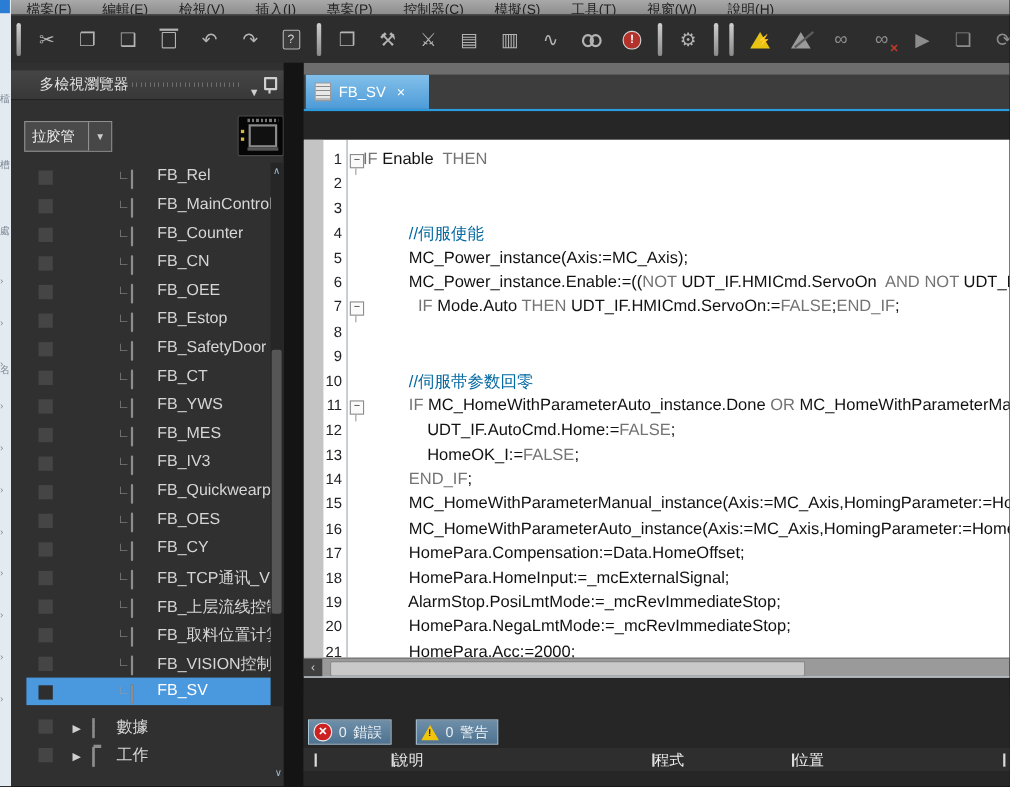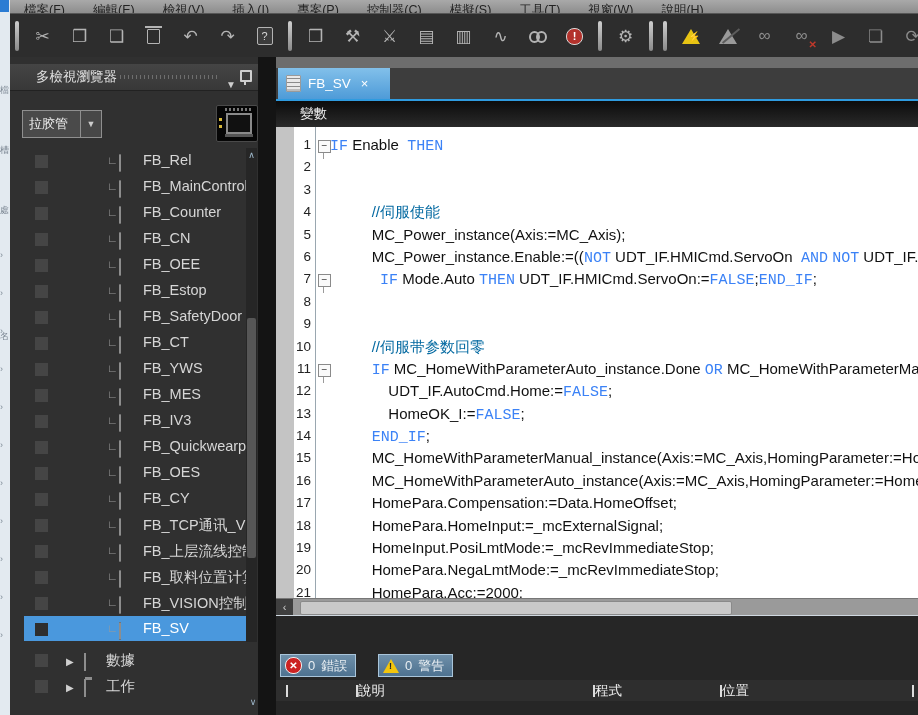--- a/index.html
+++ b/index.html
@@ -84,21 +84,21 @@
   #varbar .t{margin-left:24px;}
   #codewrap{left:0;top:70px;width:642px;height:471px;background:#fff;overflow:hidden;}
   #gutter{position:absolute;left:0;top:0;width:18px;height:471px;background:#c4c4c4;}
   #lnline{position:absolute;left:39px;top:0;width:1px;height:471px;background:#9aa7b0;}
   #code{position:absolute;left:0;top:8px;width:642px;}
   .crow{position:relative;height:22.4px;white-space:pre;font-size:15px;color:#111;}
   .crow .ln{position:absolute;left:0;width:35px;text-align:right;font-size:13.5px;color:#222;top:2px;}
   .crow .fbox{position:absolute;left:42px;top:5px;width:11px;height:11px;border:1px solid #8a8a8a;background:#fafafa;font-size:10px;line-height:9px;text-align:center;color:#333;}
   .crow .fstub{position:absolute;left:47px;top:18px;width:1px;height:6px;background:#9a9a9a;}
   .crow .ct{position:absolute;left:54px;top:1px;white-space:pre;}
-  .tk-k{color:#3b82f6;font-family:Liberation Mono, monospace;} .tk-c{color:#0369a1;} .tk-p{color:#111;}
+  .tk-k{color:#737373;} .tk-c{color:#0369a1;} .tk-p{color:#111;}
   #hsb{left:0;top:471px;width:642px;height:17px;background:#9a9a9a;border-top:1px solid #777;}
   #hsb .btn{position:absolute;left:0;top:0;width:17px;height:16px;background:#3f3f3f;color:#cfcfcf;font-size:11px;text-align:center;line-height:16px;}
   #hsb .thumb{position:absolute;left:24px;top:2px;width:430px;height:12px;background:#c9c9c9;border-radius:2px;border:1px solid #8a8a8a;}
   #hsb2line{left:0;top:558px;width:642px;height:1px;background:#cfd8e0;}
   
   
   #bpanel{left:276px;top:627px;width:642px;height:88px;background:#262626;}
   #btitle{position:absolute;left:0;top:2px;width:642px;height:22px;background:linear-gradient(#3a3a3a,#2c2c2c);color:#e0e0e0;font-size:13.5px;line-height:22px;}
   #btitle .t{margin-left:7px;}
   #btitle .dots{position:absolute;left:60px;right:8px;top:9px;height:4px;background:repeating-linear-gradient(90deg,rgba(255,255,255,.14) 0 1px,transparent 1px 4px);}
@@ -340,23 +340,20 @@
   <div id="editor" class="abs">
     <div id="tabband" class="abs"></div>
     <div id="tabrow" class="abs">
       <div id="tab">
         <span class="pageicon"></span>
         <span>FB_SV</span>
         <span class="x">×</span>
       </div>
     </div>
     <div id="blueline" class="abs"></div>
-    <div id="varbar" class="abs">
-      <span class="t">變數</span>
-    </div>
     <div id="codewrap" class="abs">
       <div id="gutter"></div>
       <div id="lnline"></div>
       <div id="code">
           <div class="crow"><span class="ln">1</span><span class="fbox">−</span><span class="fstub"></span><span class="ct"><span class="tk-k">IF</span><span class="tk-p"> Enable  </span><span class="tk-k">THEN</span></span></div>
           <div class="crow"><span class="ln">2</span><span class="ct"></span></div>
           <div class="crow"><span class="ln">3</span><span class="ct"></span></div>
           <div class="crow"><span class="ln">4</span><span class="ct"><span class="tk-c">          //伺服使能</span></span></div>
           <div class="crow"><span class="ln">5</span><span class="ct"><span class="tk-p">          MC_Power_instance(Axis:=MC_Axis);</span></span></div>
           <div class="crow"><span class="ln">6</span><span class="ct"><span class="tk-p">          MC_Power_instance.Enable:=((</span><span class="tk-k">NOT</span><span class="tk-p"> UDT_IF.HMICmd.ServoOn  </span><span class="tk-k">AND</span><span class="tk-p"> </span><span class="tk-k">NOT</span><span class="tk-p"> UDT_IF.AlarmStop)</span></span></div>
@@ -365,21 +362,21 @@
           <div class="crow"><span class="ln">9</span><span class="ct"></span></div>
           <div class="crow"><span class="ln">10</span><span class="ct"><span class="tk-c">          //伺服带参数回零</span></span></div>
           <div class="crow"><span class="ln">11</span><span class="fbox">−</span><span class="fstub"></span><span class="ct"><span class="tk-p">          </span><span class="tk-k">IF</span><span class="tk-p"> MC_HomeWithParameterAuto_instance.Done </span><span class="tk-k">OR</span><span class="tk-p"> MC_HomeWithParameterManual_instance.Done </span></span></div>
           <div class="crow"><span class="ln">12</span><span class="ct"><span class="tk-p">              UDT_IF.AutoCmd.Home:=</span><span class="tk-k">FALSE</span><span class="tk-p">;</span></span></div>
           <div class="crow"><span class="ln">13</span><span class="ct"><span class="tk-p">              HomeOK_I:=</span><span class="tk-k">FALSE</span><span class="tk-p">;</span></span></div>
           <div class="crow"><span class="ln">14</span><span class="ct"><span class="tk-p">          </span><span class="tk-k">END_IF</span><span class="tk-p">;</span></span></div>
           <div class="crow"><span class="ln">15</span><span class="ct"><span class="tk-p">          MC_HomeWithParameterManual_instance(Axis:=MC_Axis,HomingParameter:=HomePara,</span></span></div>
           <div class="crow"><span class="ln">16</span><span class="ct"><span class="tk-p">          MC_HomeWithParameterAuto_instance(Axis:=MC_Axis,HomingParameter:=HomePara,</span></span></div>
           <div class="crow"><span class="ln">17</span><span class="ct"><span class="tk-p">          HomePara.Compensation:=Data.HomeOffset;</span></span></div>
           <div class="crow"><span class="ln">18</span><span class="ct"><span class="tk-p">          HomePara.HomeInput:=_mcExternalSignal;</span></span></div>
-          <div class="crow"><span class="ln">19</span><span class="ct"><span class="tk-p">          HomeInput.PosiLmtMode:=_mcRevImmediateStop;</span></span></div>
+          <div class="crow"><span class="ln">19</span><span class="ct"><span class="tk-p">          AlarmStop.PosiLmtMode:=_mcRevImmediateStop;</span></span></div>
           <div class="crow"><span class="ln">20</span><span class="ct"><span class="tk-p">          HomePara.NegaLmtMode:=_mcRevImmediateStop;</span></span></div>
           <div class="crow"><span class="ln">21</span><span class="ct"><span class="tk-p">          HomePara.Acc:=2000;</span></span></div>
         </div>
     </div>
     <div id="hsb" class="abs" style="top:541px">
       <div class="btn">‹</div>
       <div class="thumb"></div>
     </div>
     <div id="hsb2line" class="abs"></div>
   </div>

